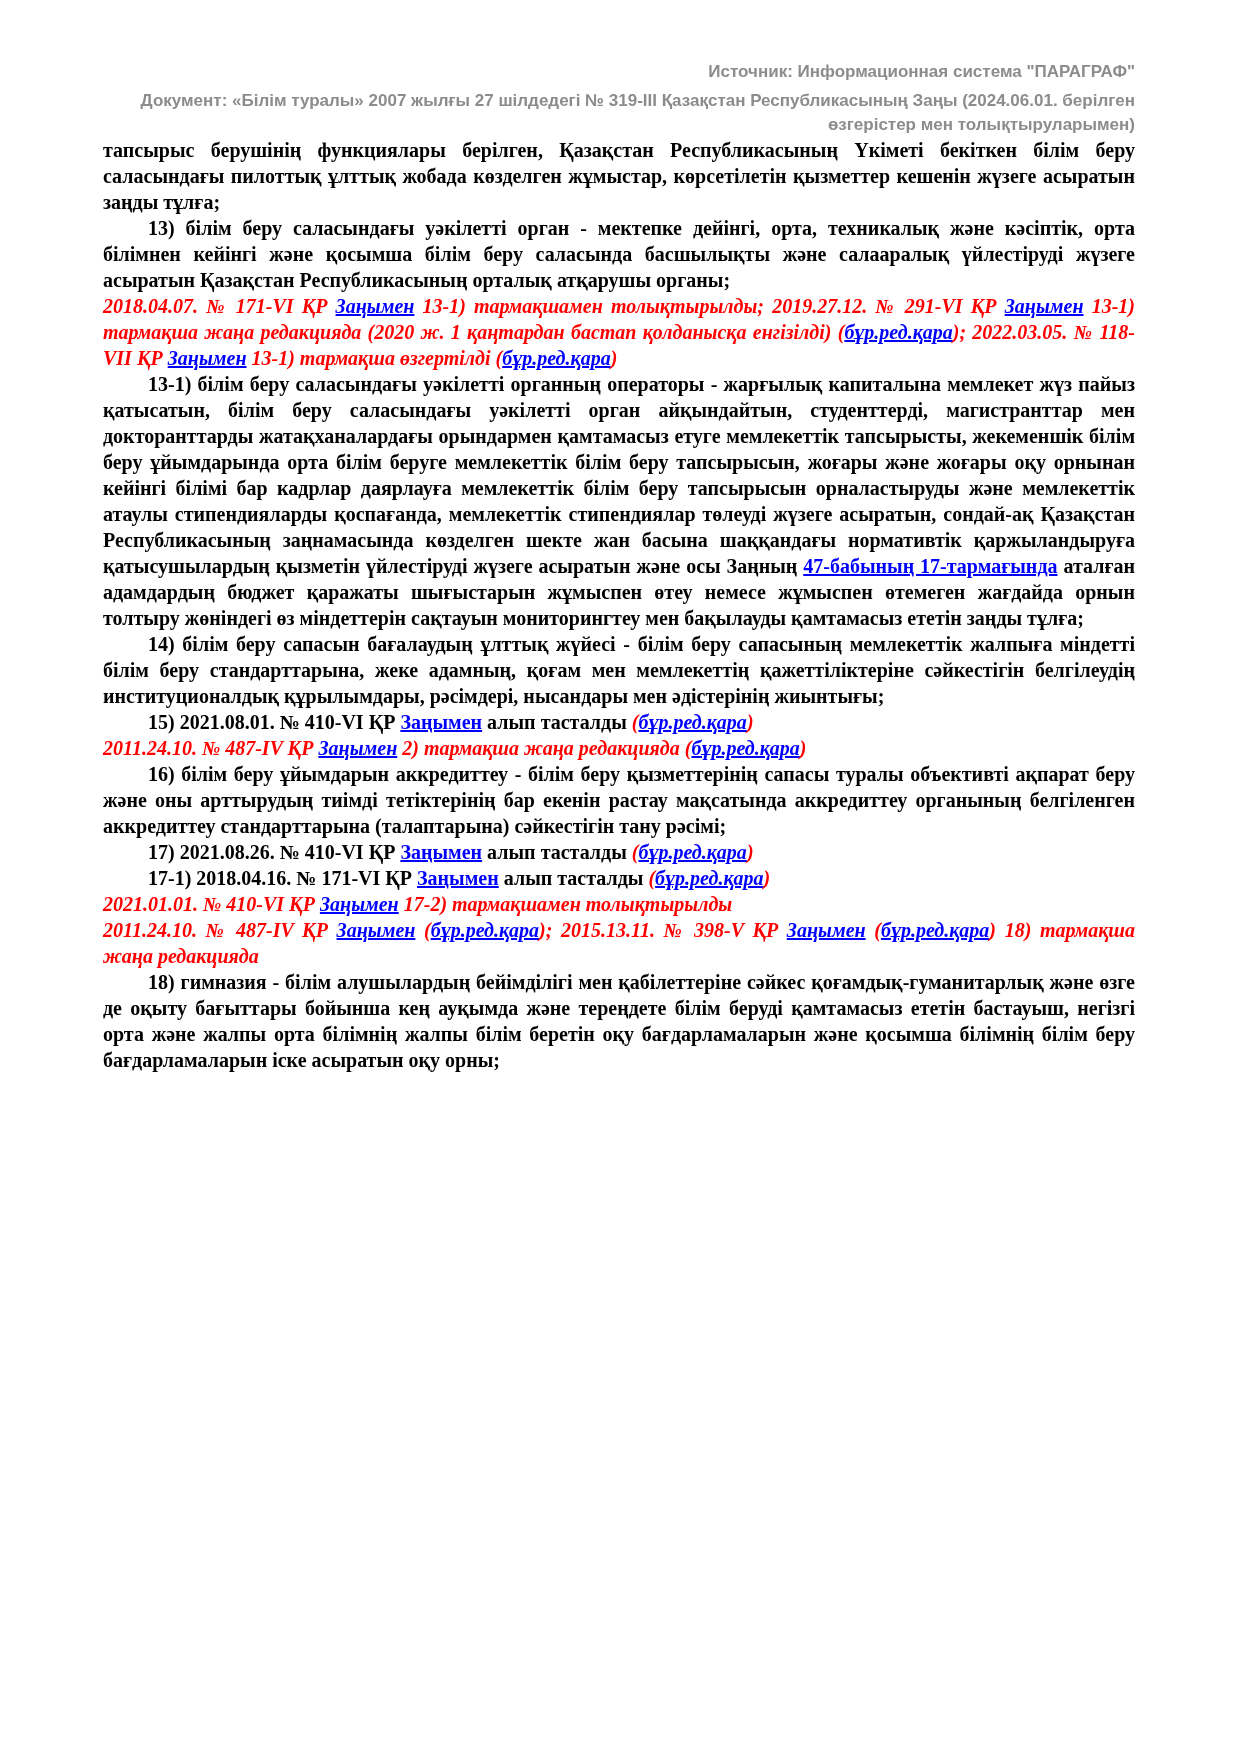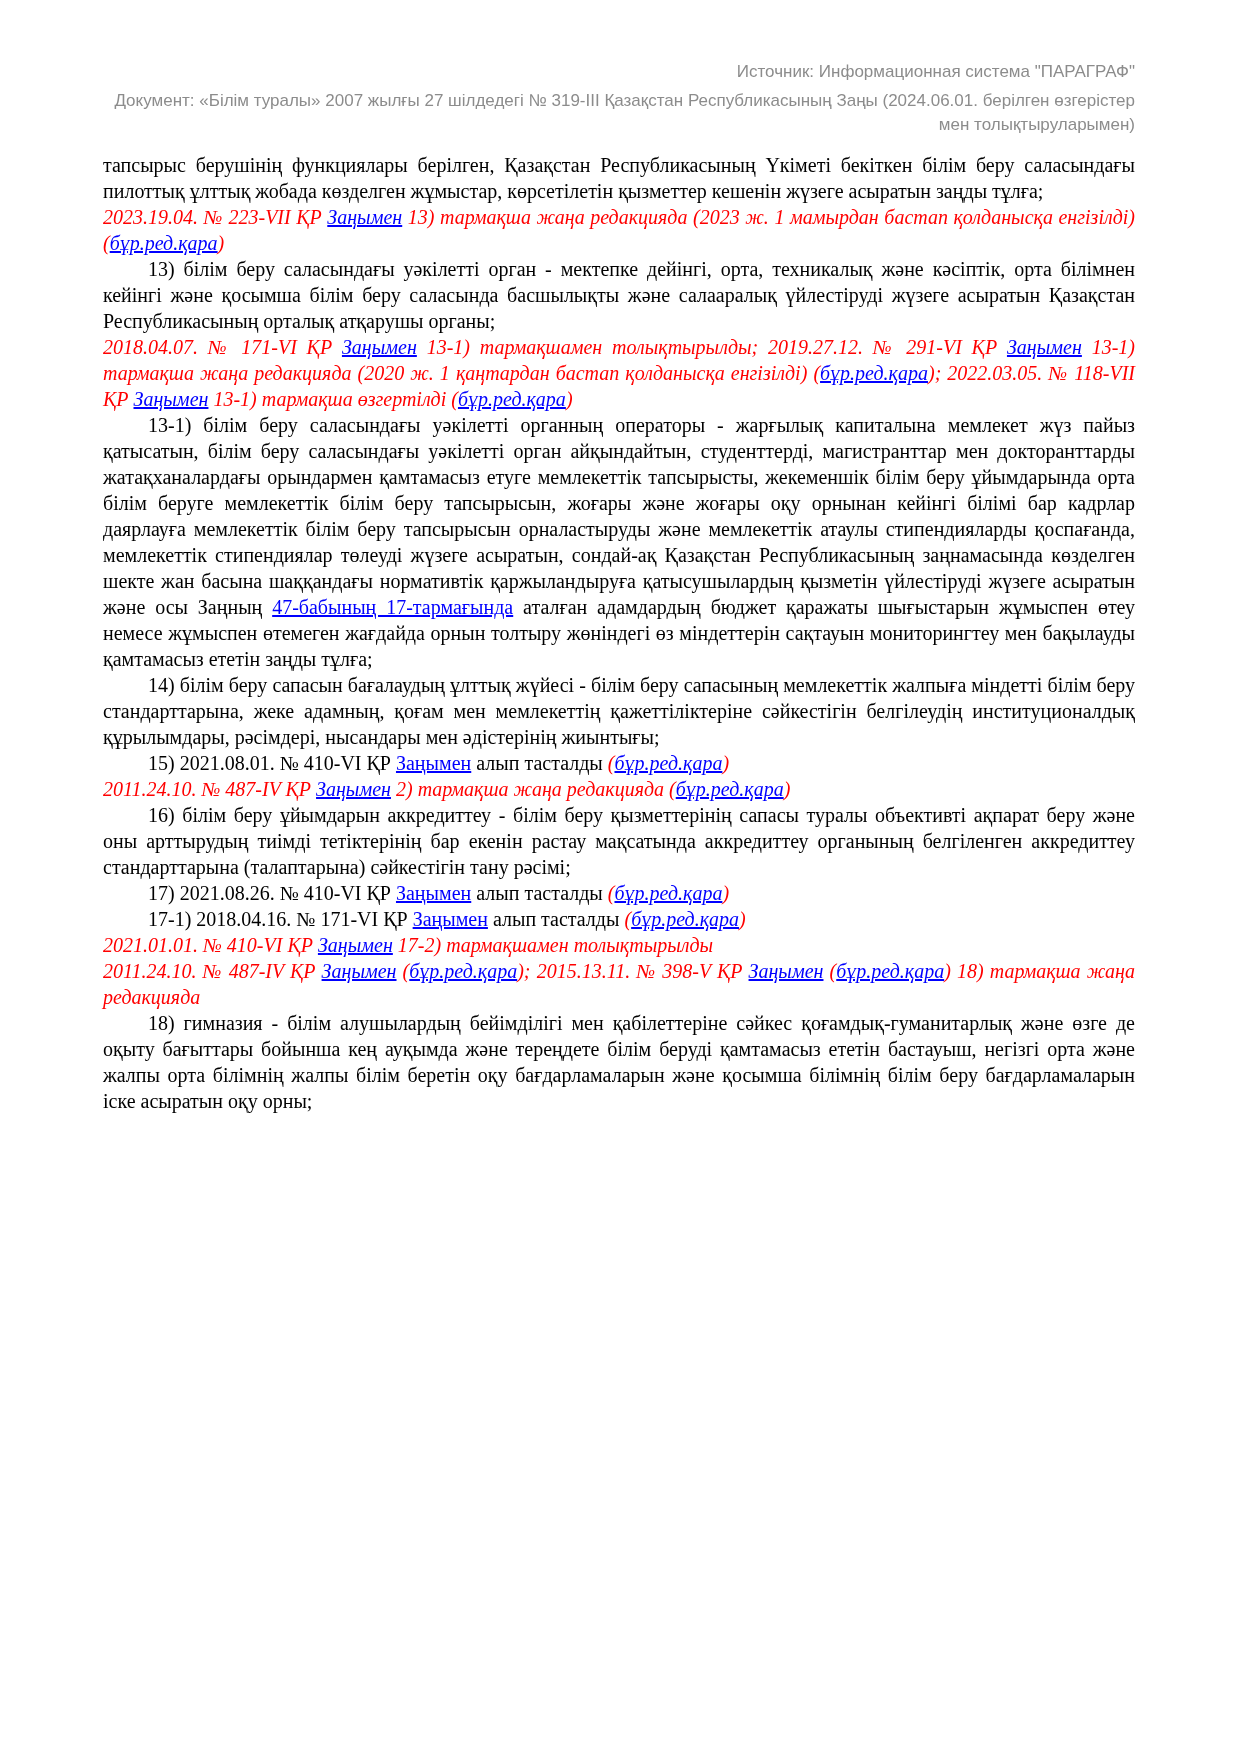--- a/index.html
+++ b/index.html
@@ -11,33 +11,33 @@
     width: 1241px;
     height: 1755px;
     overflow: hidden;
   }
   .page {
     box-sizing: border-box;
     width: 1235px;
     height: 1755px;
     padding: 60px 100px 0 103px;
     background: #ffffff;
+    font-weight: bold;
   }
   .doc-header {
     font-family: "Liberation Sans", sans-serif;
     color: #8c8c8c;
     font-size: 17px;
     line-height: 24px;
     text-align: right;
   }
   .doc-header .src-line {
     margin-bottom: 5px;
   }
   .doc-body {
-    margin-top: 15px;
     font-family: "Liberation Serif", serif;
     font-size: 20px;
     line-height: 26px;
     color: #000000;
     text-align: justify;
   }
   p.para {
     margin: 0;
     padding: 0;
   }
@@ -72,21 +72,20 @@
 </head>
 <body>
 
 <div class="page">
   <div class="doc-header">
     <div class="src-line">Источник: Информационная система "ПАРАГРАФ"</div>
     <div class="doc-line">Документ: «Білім туралы» 2007 жылғы 27 шілдедегі № 319-III Қазақстан Республикасының Заңы (2024.06.01. берілген өзгерістер мен толықтыруларымен)</div>
   </div>
   <div class="doc-body">
       <p class="para body-noindent"><span class="seg-plain">тапсырыс берушінің функциялары берілген, Қазақстан Республикасының Үкіметі бекіткен білім беру саласындағы пилоттық ұлттық жобада көзделген жұмыстар, көрсетілетін қызметтер кешенін жүзеге асыратын заңды тұлға;</span></p>
-      <p class="para amendment"><span class="seg-plain">2023.19.04. № 223-VII ҚР </span><span class="seg-link">Заңымен</span><span class="seg-plain"> 13) тармақша жаңа редакцияда (2023 ж. 1 мамырдан бастап қолданысқа енгізілді) (</span><span class="seg-link">бұр.ред.қара</span><span class="seg-plain">)</span></p>
       <p class="para body"><span class="seg-plain">13) білім беру саласындағы уәкілетті орган - мектепке дейінгі, орта, техникалық және кәсіптік, орта білімнен кейінгі және қосымша білім беру саласында басшылықты және салааралық үйлестіруді жүзеге асыратын Қазақстан Республикасының орталық атқарушы органы;</span></p>
       <p class="para amendment"><span class="seg-plain">2018.04.07. № 171-VI ҚР </span><span class="seg-link">Заңымен</span><span class="seg-plain"> 13-1) тармақшамен толықтырылды; 2019.27.12. № 291-VI ҚР </span><span class="seg-link">Заңымен</span><span class="seg-plain"> 13-1) тармақша жаңа редакцияда (2020 ж. 1 қаңтардан бастап қолданысқа енгізілді) (</span><span class="seg-link">бұр.ред.қара</span><span class="seg-plain">); 2022.03.05. № 118-VII ҚР </span><span class="seg-link">Заңымен</span><span class="seg-plain"> 13-1) тармақша өзгертілді (</span><span class="seg-link">бұр.ред.қара</span><span class="seg-plain">)</span></p>
       <p class="para body"><span class="seg-plain">13-1) білім беру саласындағы уәкілетті органның операторы - жарғылық капиталына мемлекет жүз пайыз қатысатын, білім беру саласындағы уәкілетті орган айқындайтын, студенттерді, магистранттар мен докторанттарды жатақханалардағы орындармен қамтамасыз етуге мемлекеттік тапсырысты, жекеменшік білім беру ұйымдарында орта білім беруге мемлекеттік білім беру тапсырысын, жоғары және жоғары оқу орнынан кейінгі білімі бар кадрлар даярлауға мемлекеттік білім беру тапсырысын орналастыруды және мемлекеттік атаулы стипендияларды қоспағанда, мемлекеттік стипендиялар төлеуді жүзеге асыратын, сондай-ақ Қазақстан Республикасының заңнамасында көзделген шекте жан басына шаққандағы нормативтік қаржыландыруға қатысушылардың қызметін үйлестіруді жүзеге асыратын және осы Заңның </span><span class="seg-link">47-бабының 17-тармағында</span><span class="seg-plain"> аталған адамдардың бюджет қаражаты шығыстарын жұмыспен өтеу немесе жұмыспен өтемеген жағдайда орнын толтыру жөніндегі өз міндеттерін сақтауын мониторингтеу мен бақылауды қамтамасыз ететін заңды тұлға;</span></p>
       <p class="para body"><span class="seg-plain">14) білім беру сапасын бағалаудың ұлттық жүйесі - білім беру сапасының мемлекеттік жалпыға міндетті білім беру стандарттарына, жеке адамның, қоғам мен мемлекеттің қажеттіліктеріне сәйкестігін белгілеудің институционалдық құрылымдары, рәсімдері, нысандары мен әдістерінің жиынтығы;</span></p>
       <p class="para body"><span class="seg-plain">15) 2021.08.01. № 410-VI ҚР </span><span class="seg-link">Заңымен</span><span class="seg-plain"> алып тасталды </span><span class="seg-red-italic">(</span><span class="seg-link-italic">бұр.ред.қара</span><span class="seg-red-italic">)</span></p>
       <p class="para amendment"><span class="seg-plain">2011.24.10. № 487-IV ҚР </span><span class="seg-link">Заңымен</span><span class="seg-plain"> 2) тармақша жаңа редакцияда (</span><span class="seg-link">бұр.ред.қара</span><span class="seg-plain">)</span></p>
       <p class="para body"><span class="seg-plain">16) білім беру ұйымдарын аккредиттеу - білім беру қызметтерінің сапасы туралы объективті ақпарат беру және оны арттырудың тиімді тетіктерінің бар екенін растау мақсатында аккредиттеу органының белгіленген аккредиттеу стандарттарына (талаптарына) сәйкестігін тану рәсімі;</span></p>
       <p class="para body"><span class="seg-plain">17) 2021.08.26. № 410-VI ҚР </span><span class="seg-link">Заңымен</span><span class="seg-plain"> алып тасталды </span><span class="seg-red-italic">(</span><span class="seg-link-italic">бұр.ред.қара</span><span class="seg-red-italic">)</span></p>
       <p class="para body"><span class="seg-plain">17-1) 2018.04.16. № 171-VI ҚР </span><span class="seg-link">Заңымен</span><span class="seg-plain"> алып тасталды </span><span class="seg-red-italic">(</span><span class="seg-link-italic">бұр.ред.қара</span><span class="seg-red-italic">)</span></p>
       <p class="para amendment"><span class="seg-plain">2021.01.01. № 410-VI ҚР </span><span class="seg-link">Заңымен</span><span class="seg-plain"> 17-2) тармақшамен толықтырылды</span></p>

